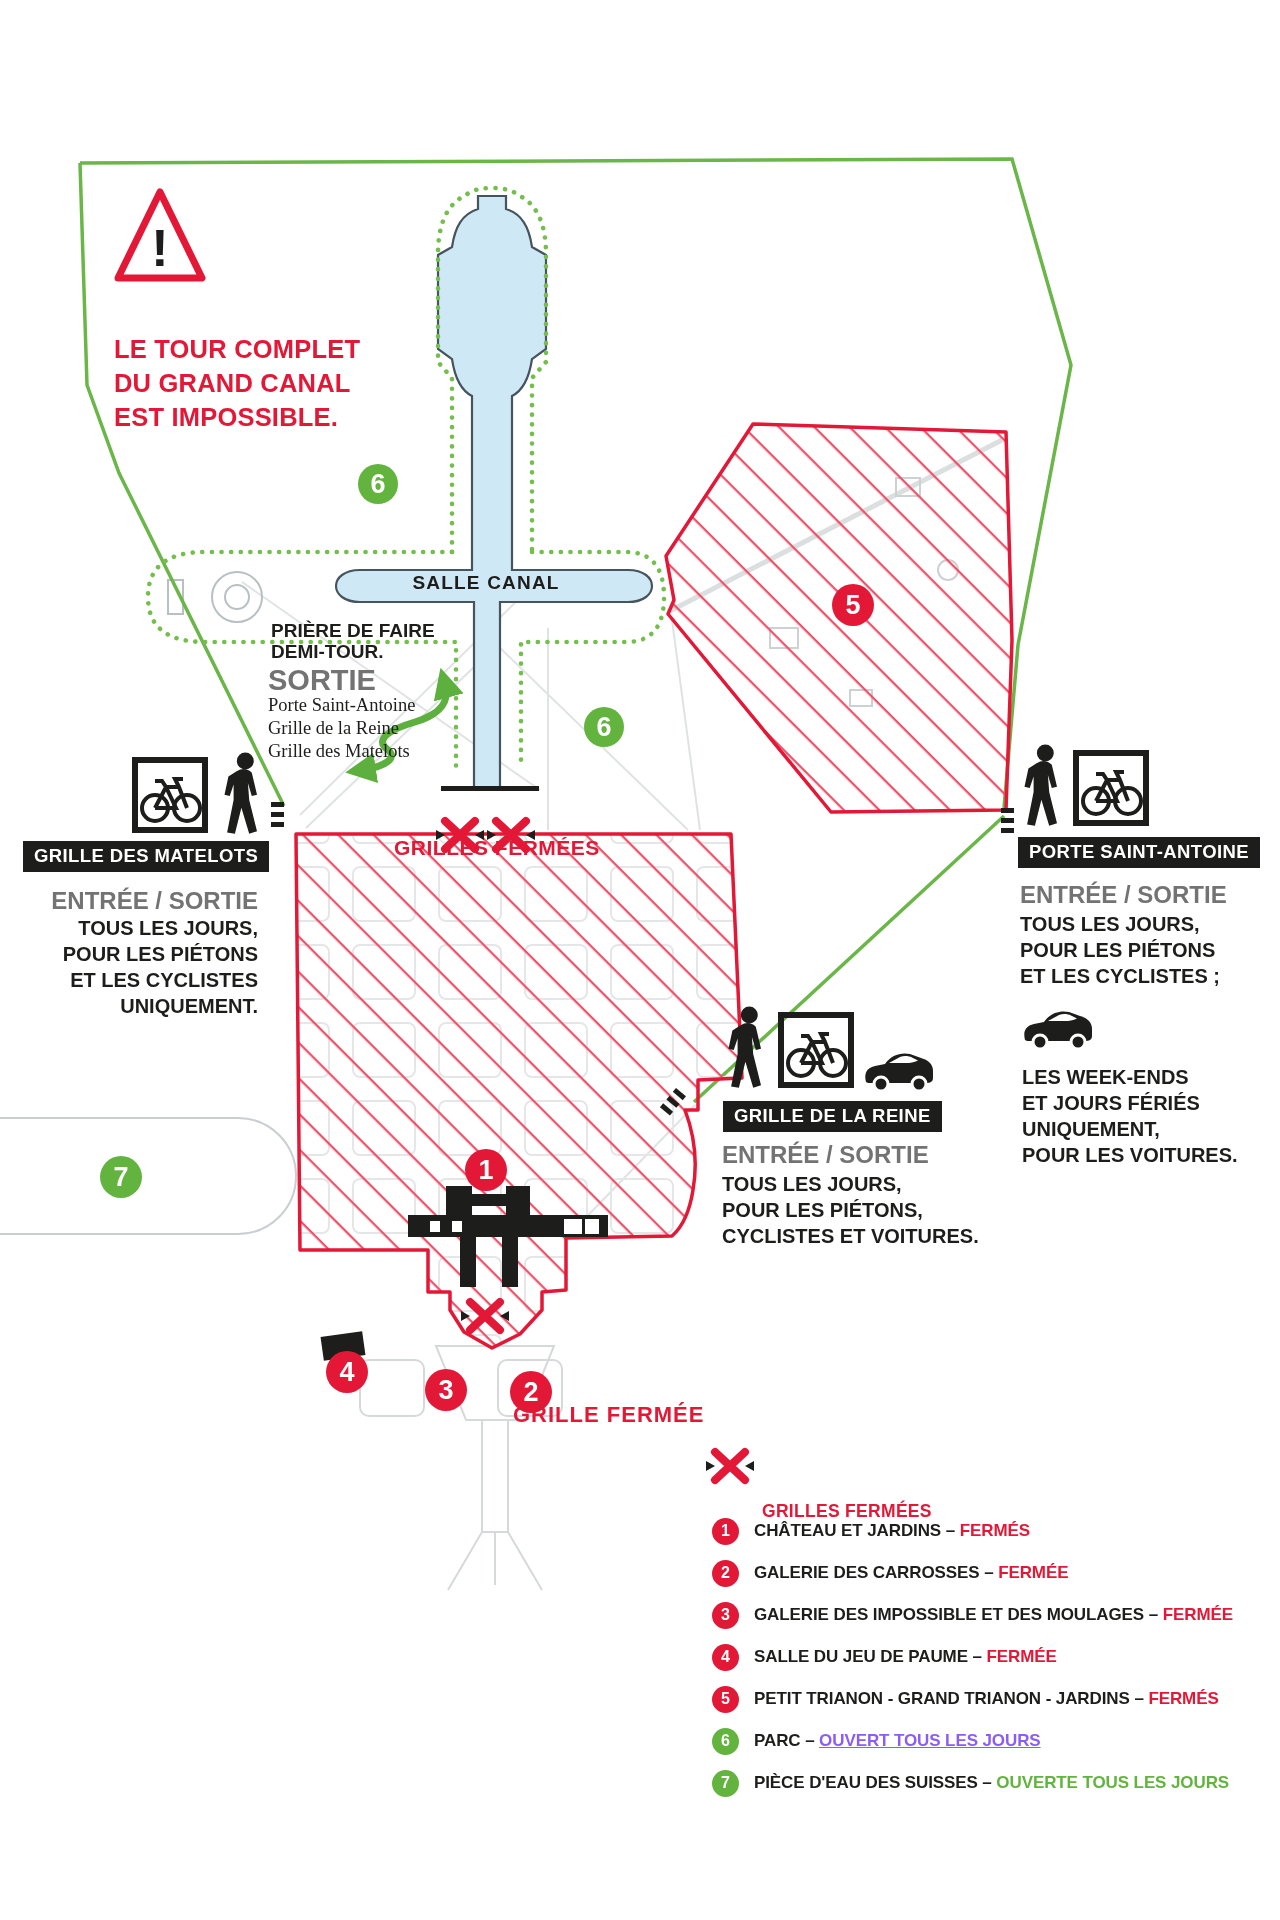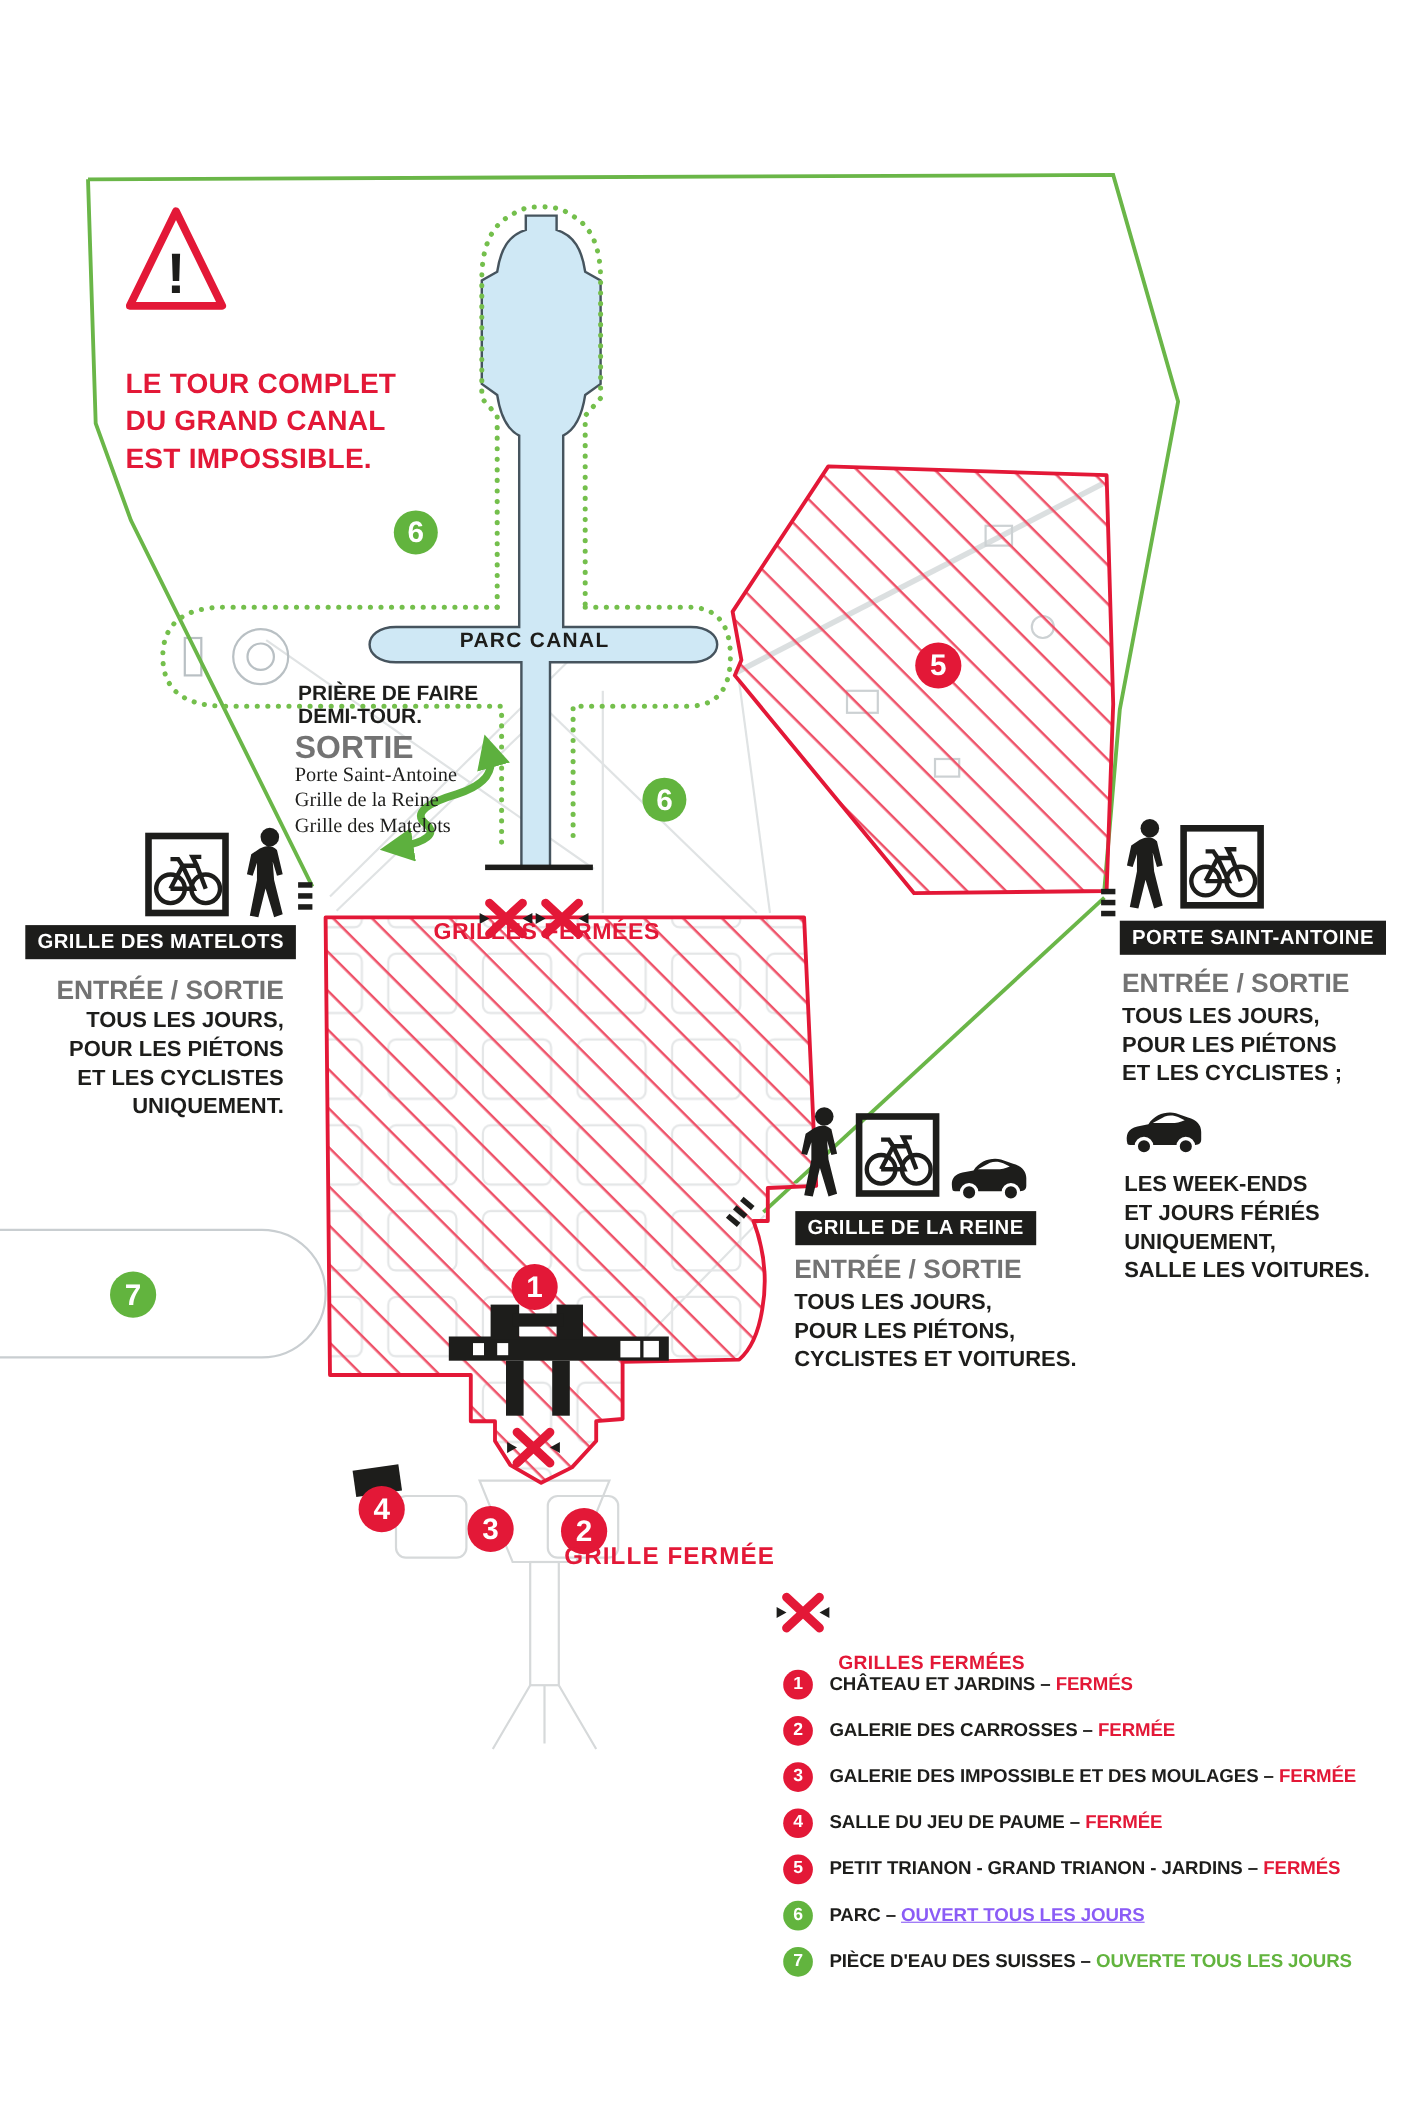--- a/index.html
+++ b/index.html
@@ -213,21 +213,21 @@
         <text class="bt" y="9">2</text>
   </g>
 
   <use href="#ic-x" transform="translate(730,1466)"></use>
 </svg>
 
 <div class="t red" style="left:114px;top:288px;font-size:25.5px;line-height:34px;letter-spacing:.2px;">LE TOUR COMPLET
 DU GRAND CANAL
 EST IMPOSSIBLE.</div>
 
-<div class="t blk" style="left:400px;top:571px;width:172px;text-align:center;font-size:19px;letter-spacing:1.2px;">PARC CANAL</div>
+<div class="t blk" style="left:400px;top:571px;width:172px;text-align:center;font-size:19px;letter-spacing:1.2px;">SALLE CANAL</div>
 
 <div class="t blk" style="left:271px;top:620px;font-size:19px;line-height:21px;">PRIÈRE DE FAIRE
 DEMI-TOUR.</div>
 
 <div class="t grn" style="left:268px;top:662px;font-size:29px;">SORTIE</div>
 
 <div class="t serif blk" style="left:268px;top:694px;font-size:18.5px;line-height:23px;">Porte Saint-Antoine
 Grille de la Reine
 Grille des Matelots</div>
 
@@ -241,21 +241,21 @@
 UNIQUEMENT.</div>
 
 <div class="bar" style="left:1018px;top:837px;">PORTE SAINT-ANTOINE</div>
 <div class="t grn" style="left:1020px;top:879px;font-size:24px;">ENTRÉE / SORTIE</div>
 <div class="t blk" style="left:1020px;top:911px;font-size:20px;line-height:26px;">TOUS LES JOURS,
 POUR LES PIÉTONS
 ET LES CYCLISTES ;</div>
 <div class="t blk" style="left:1022px;top:1064px;font-size:20px;line-height:26px;">LES WEEK-ENDS
 ET JOURS FÉRIÉS
 UNIQUEMENT,
-SALLE LES VOITURES.</div>
+POUR LES VOITURES.</div>
 
 <div class="bar" style="left:723px;top:1101px;">GRILLE DE LA REINE</div>
 <div class="t grn" style="left:722px;top:1139px;font-size:24px;">ENTRÉE / SORTIE</div>
 <div class="t blk" style="left:722px;top:1171px;font-size:20px;line-height:26px;">TOUS LES JOURS,
 POUR LES PIÉTONS,
 CYCLISTES ET VOITURES.</div>
 
 <div class="t red" style="left:513px;top:1357px;font-size:22px;letter-spacing:1px;text-align:right;">GRILLE FERMÉE</div>
 
 <div class="t red" style="left:762px;top:1456px;font-size:17.5px;letter-spacing:.3px;">GRILLES FERMÉES</div>

